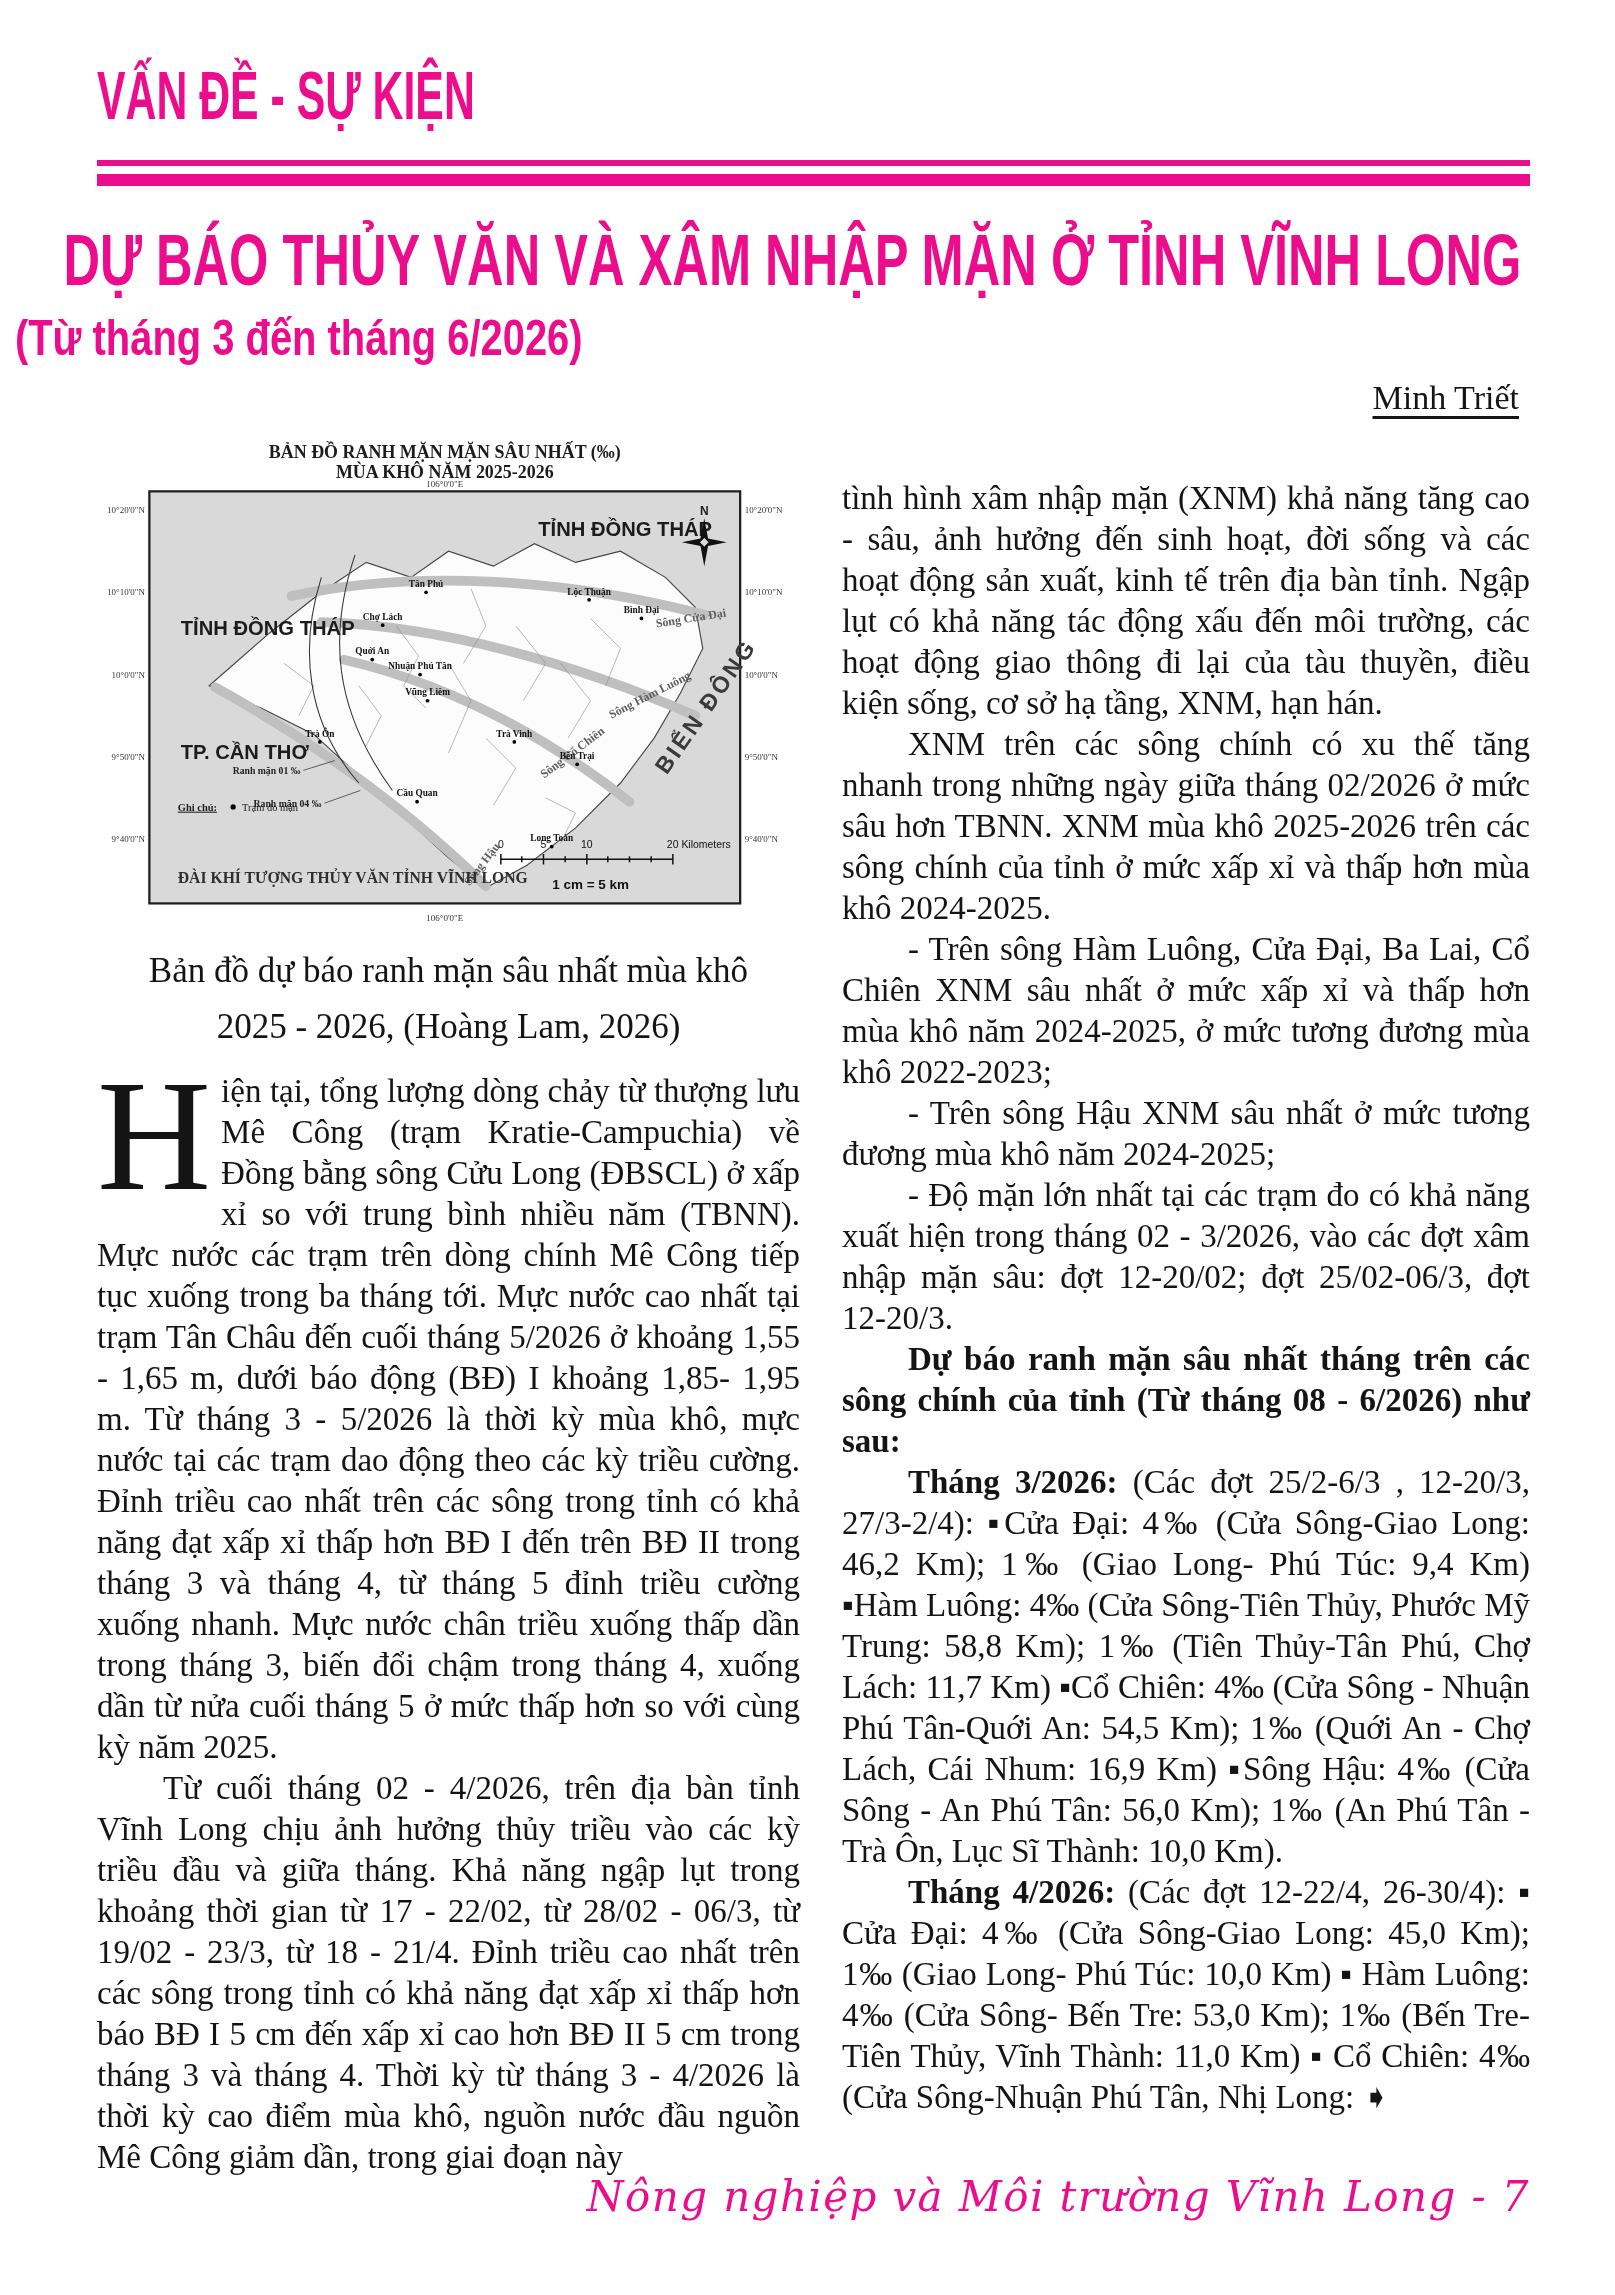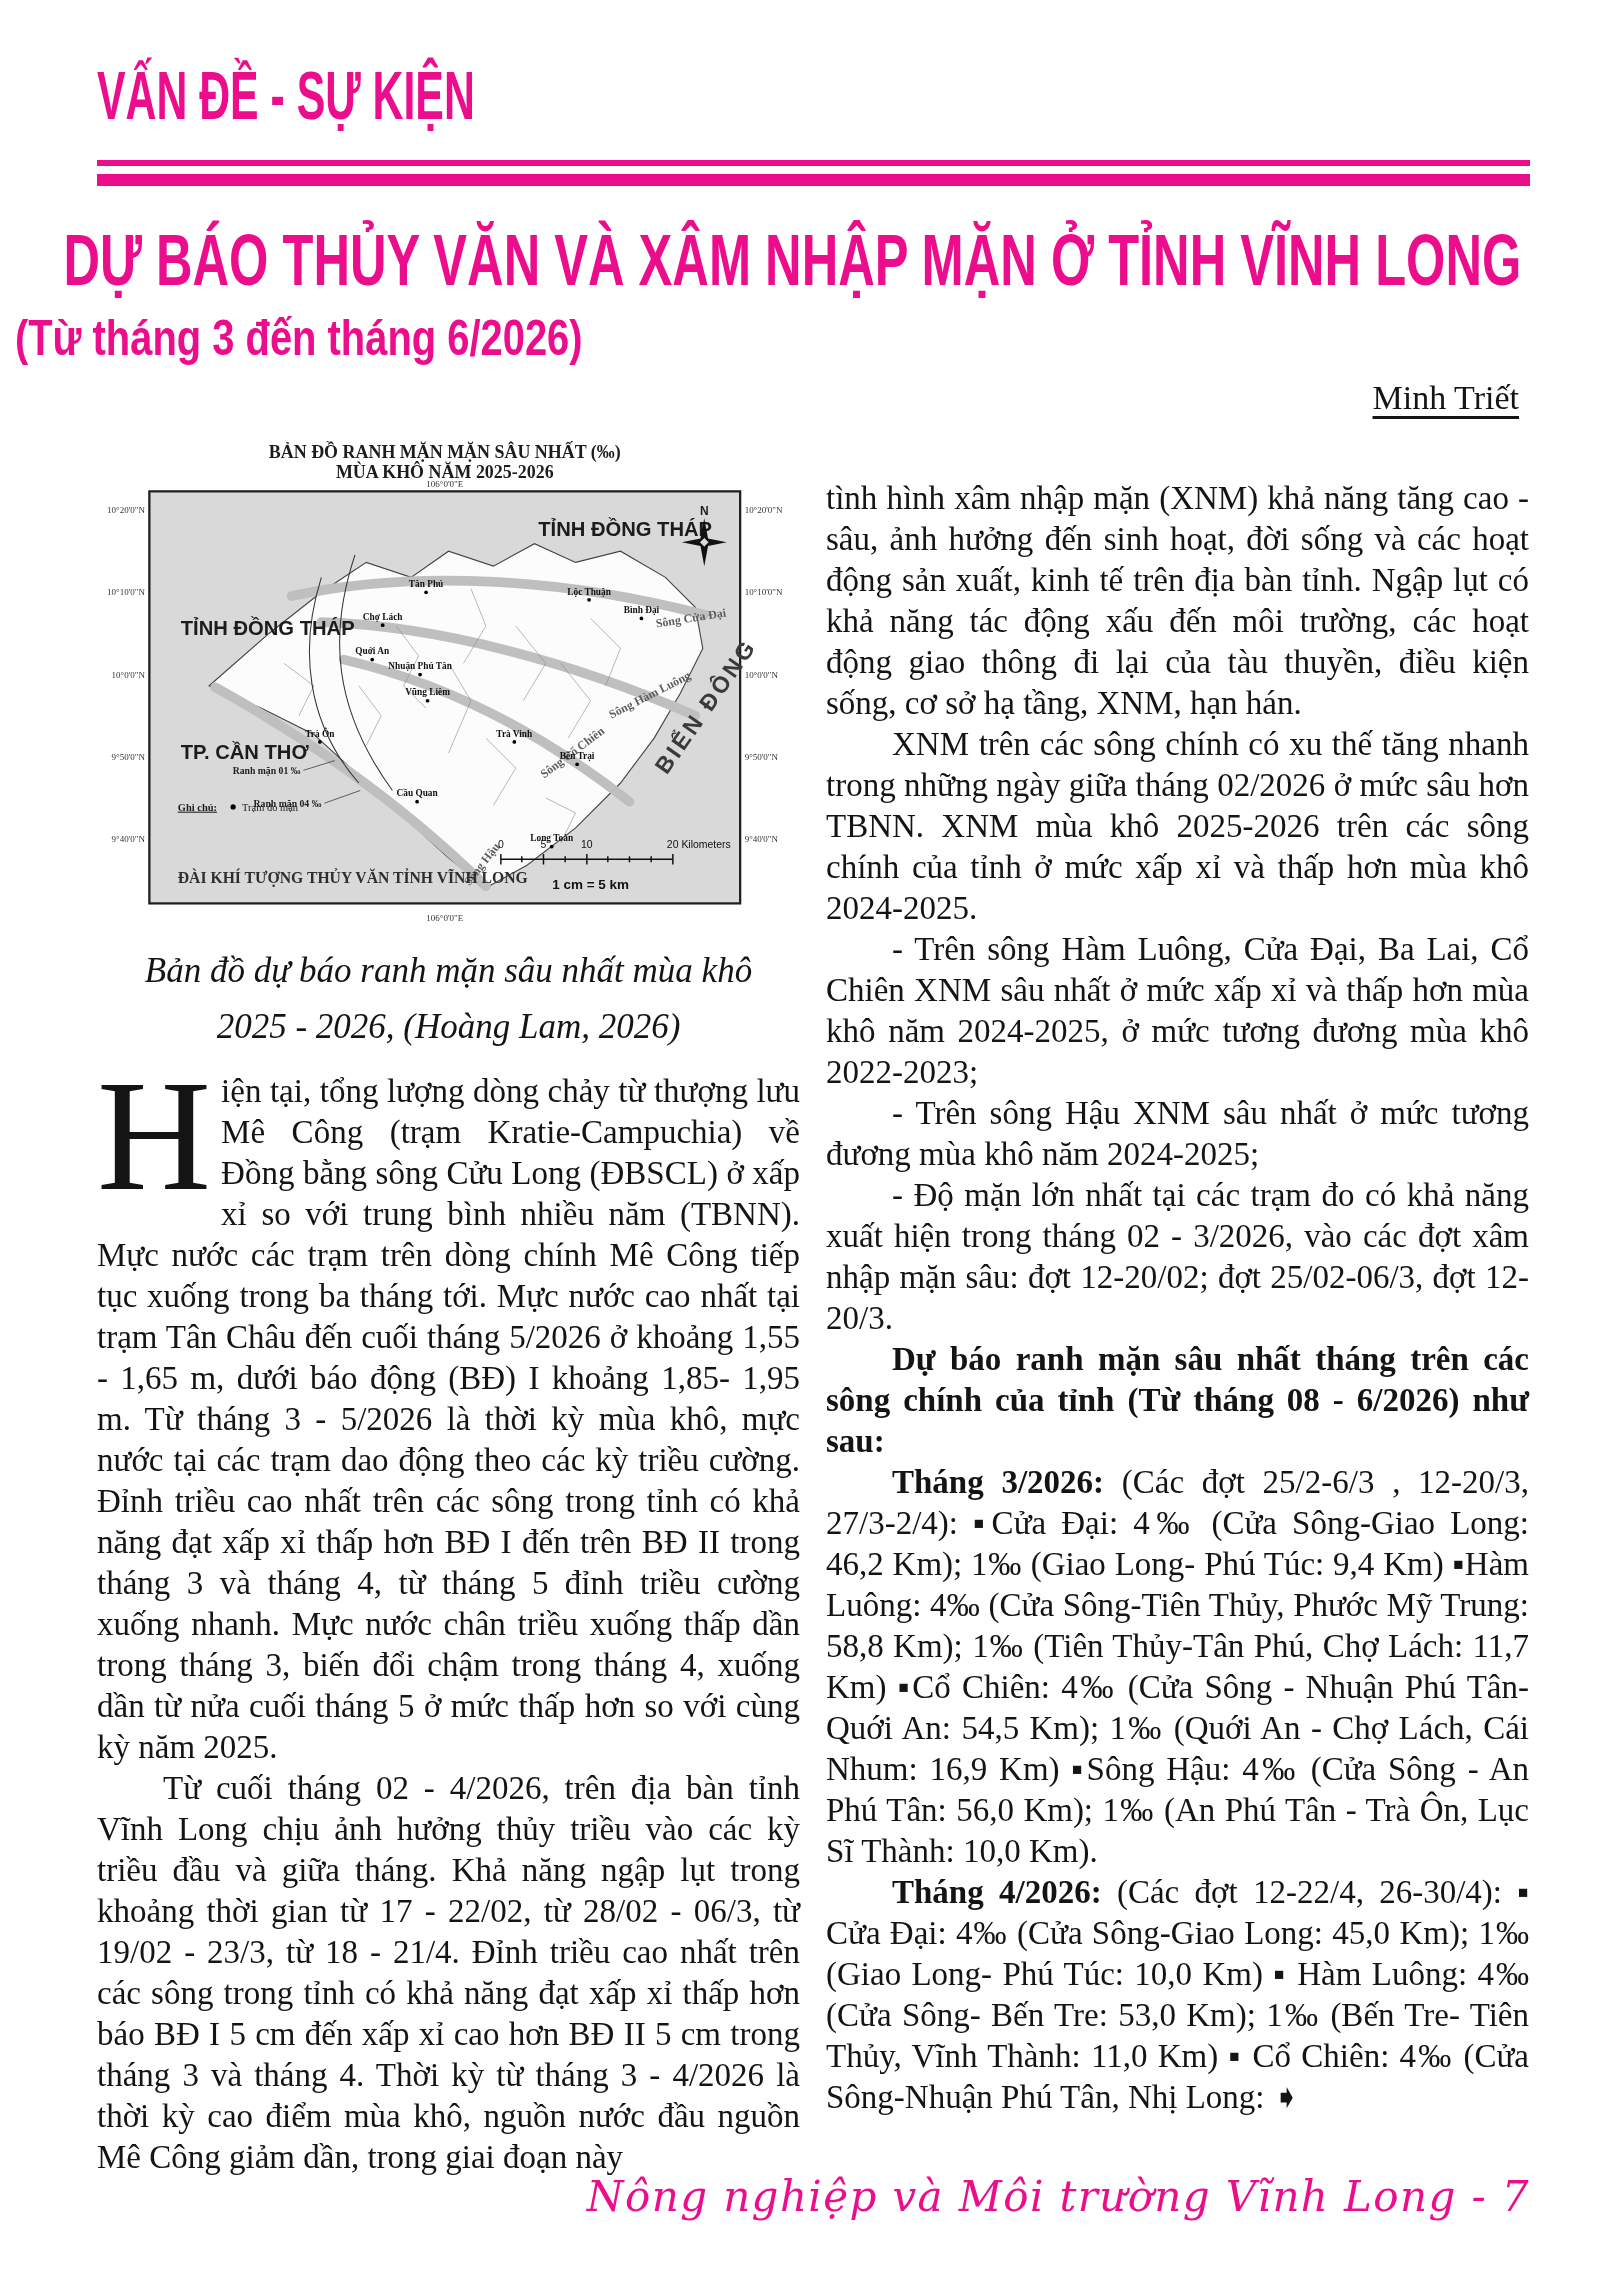--- a/index.html
+++ b/index.html
@@ -37,31 +37,31 @@
     font-size:42px; color:var(--accent);
     transform:scale(0.95,1.2); transform-origin:center;
   }
   .author {
     text-align:right; margin:17.3px 97px 0 0;
     font-weight:normal; font-size:34px;
     text-decoration:underline; text-underline-offset:6.5px; text-decoration-thickness:2.9px;
   }
 
   
-  .columns { display:flex; gap:26px; margin:18.7px 86px 0 97px; }
+  .columns { display:flex; gap:42px; margin:18.7px 86px 0 97px; }
   .col { width:703px; font-size:33px; line-height:41px; text-align:justify; }
   .col p { margin:0; }
   .indent { text-indent:66px; }
   .col-right .first { margin-top:42px; }
   .bold { font-weight:bold; }
 
   
   .map-figure { width:703px; margin:2.9px 0 0 0; }
   .map-figure svg { width:100%; height:auto; display:block; }
-  .caption { text-align:center; font-style:italic; font-size:35px; line-height:56px; margin:14.4px 0 16px; }
+  .caption { text-align:center; font-size:35px; line-height:56px; margin:14.4px 0 16px; }
 
   .dropcap-letter {
     float:left; font-size:158px; line-height:121px;
     padding:4.3px 10px 0 0; font-family:"Liberation Serif", serif;
   }
 
   .cont-arrow { font-style:normal; font-weight:normal; }
 
   
   .footer {

